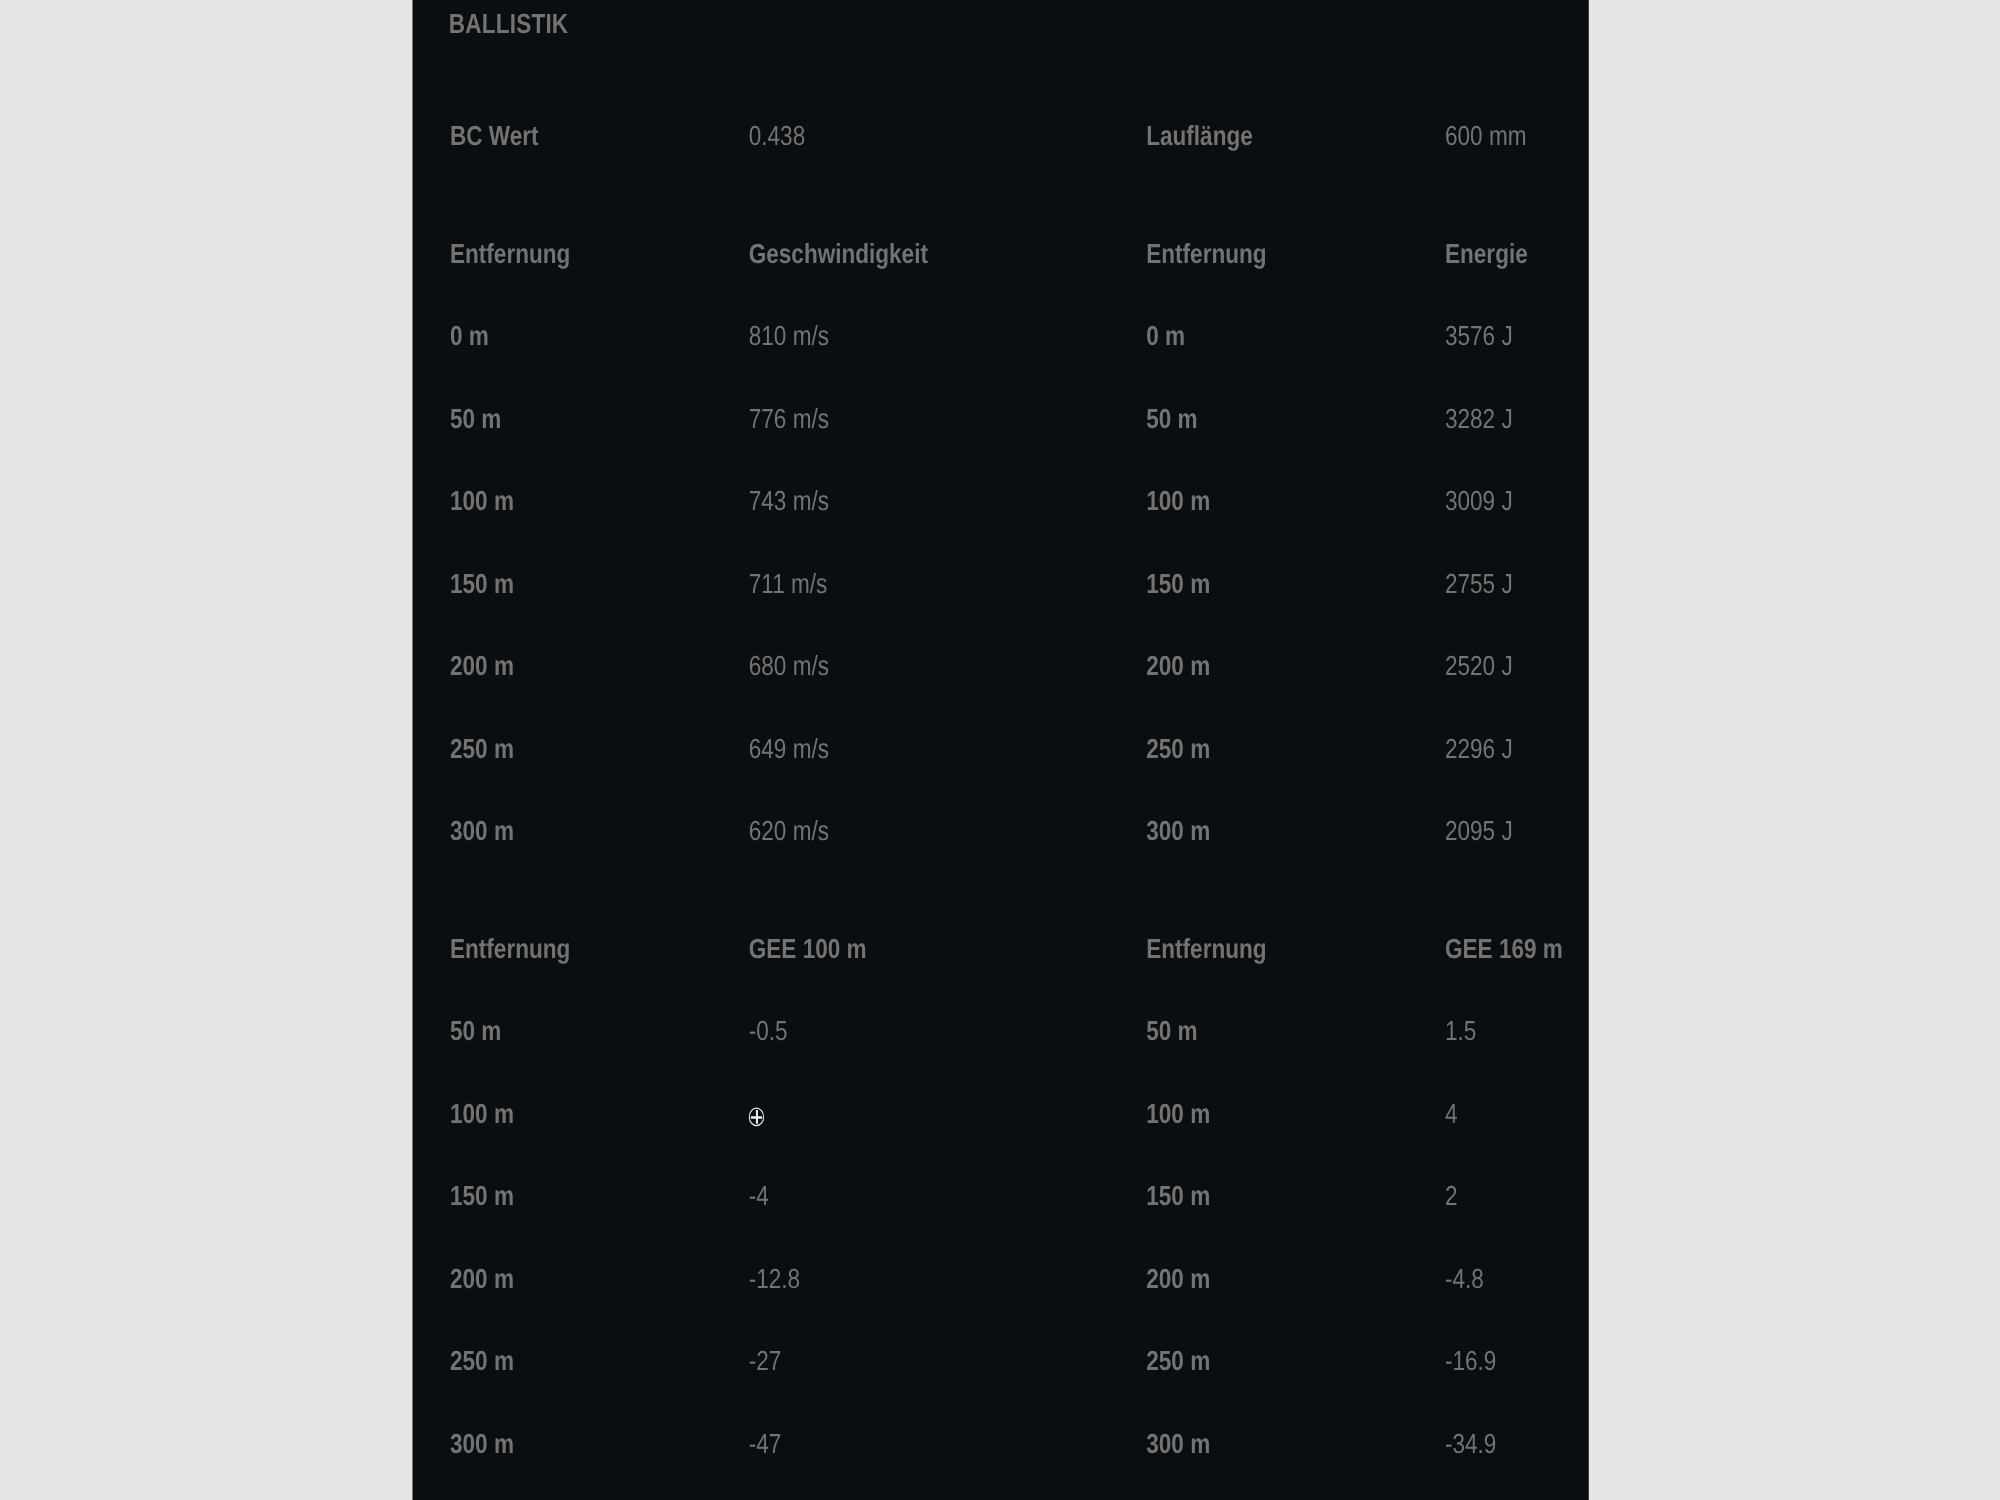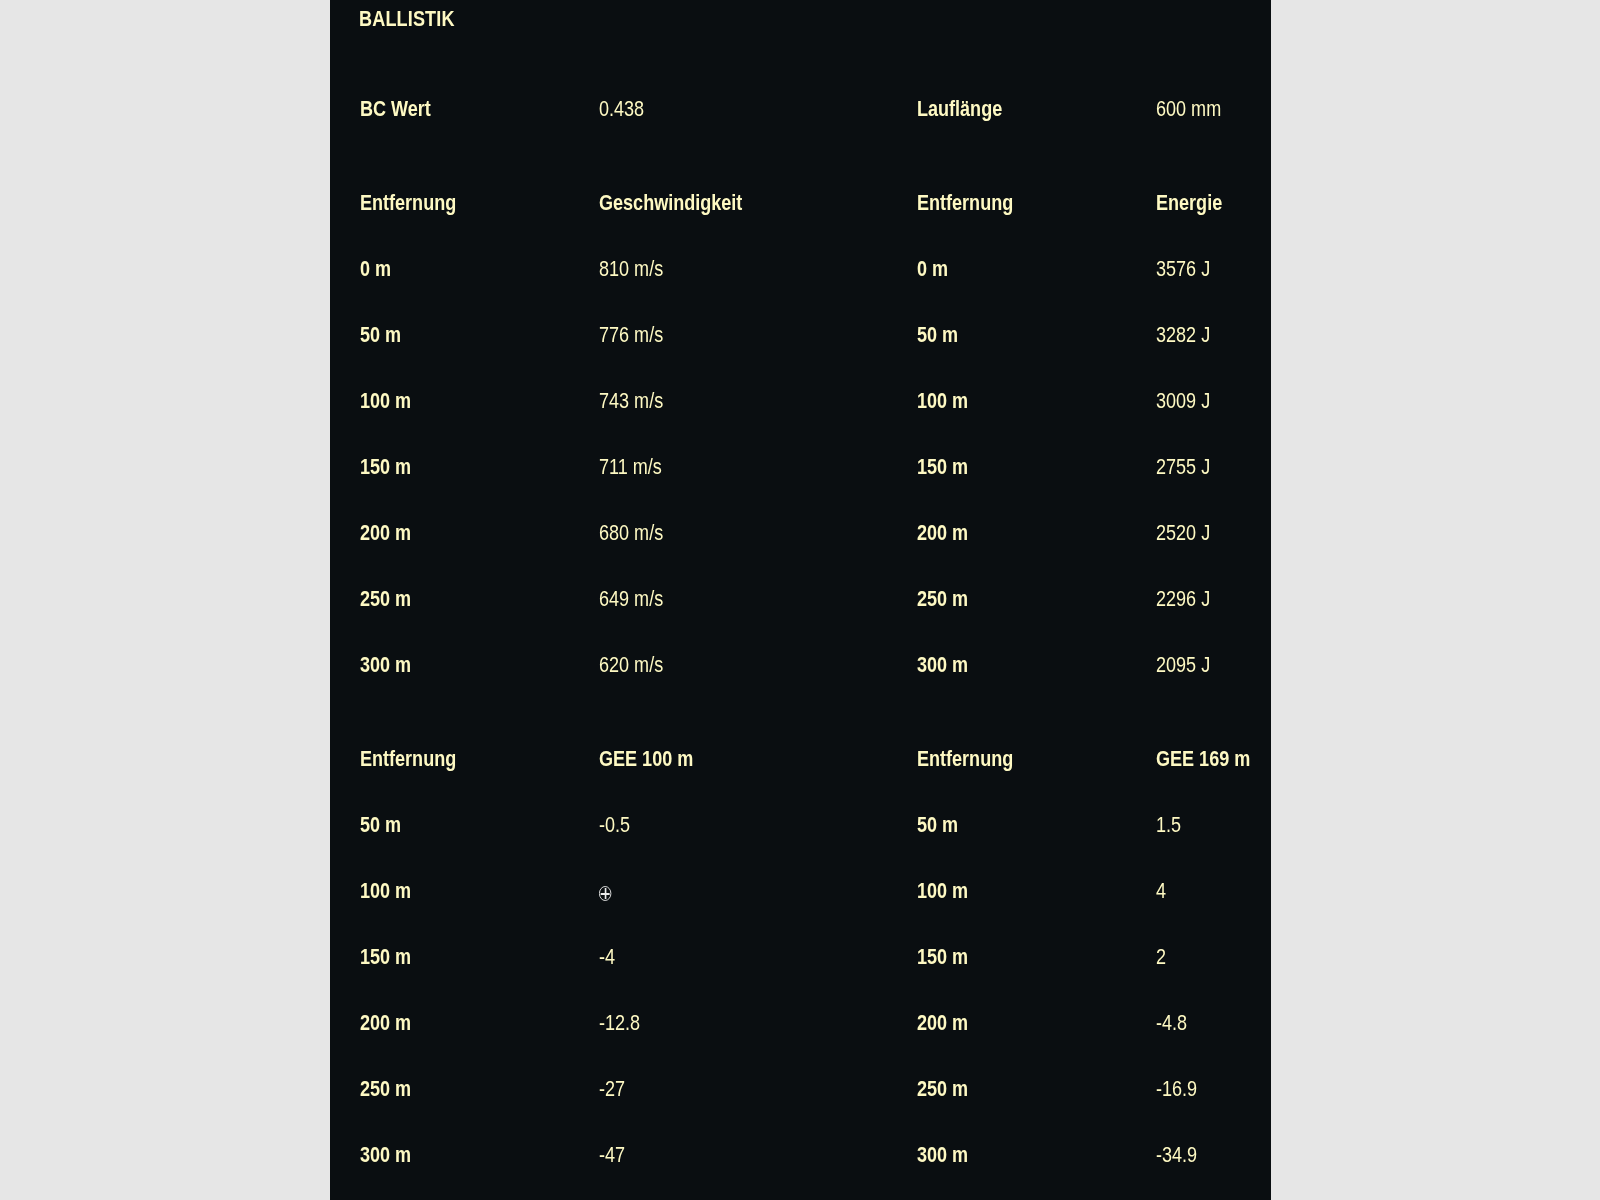--- a/index.html
+++ b/index.html
@@ -3,21 +3,21 @@
 <meta charset="utf-8">
 <style>
   html, body { margin:0; padding:0; }
   body {
     width:1600px; height:1200px; overflow:hidden;
     background:#e6e6e6;
     font-family:"Liberation Sans", "DejaVu Sans", sans-serif;
   }
   .panel {
     position:absolute; left:330px; top:0; width:941px; height:1200px;
-    background:#0a0e11; color:#fef9c3;
+    background:#0a0e11; color:#737373;
   }
   .title {
     position:absolute; left:29px; top:6px;
     font-size:22px; font-weight:bold; letter-spacing:0.2px;
     transform:scaleX(0.82); transform-origin:left top;
   }
   .cell {
     position:absolute; font-size:22px; white-space:nowrap;
     transform:scaleX(0.82); transform-origin:left top;
   }

